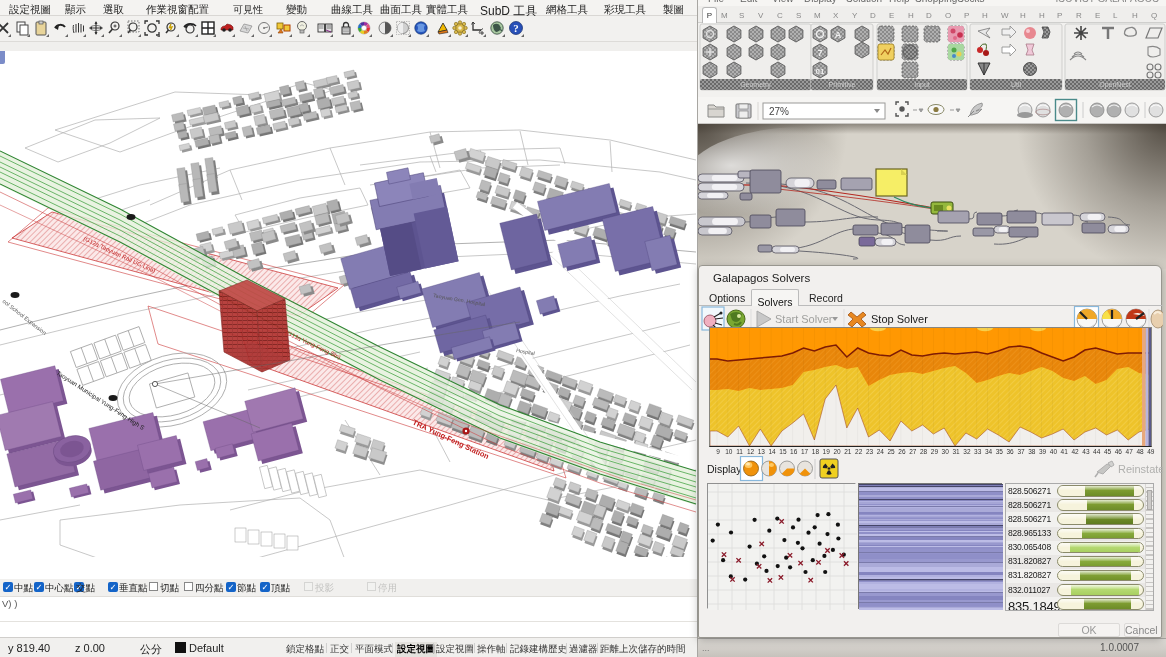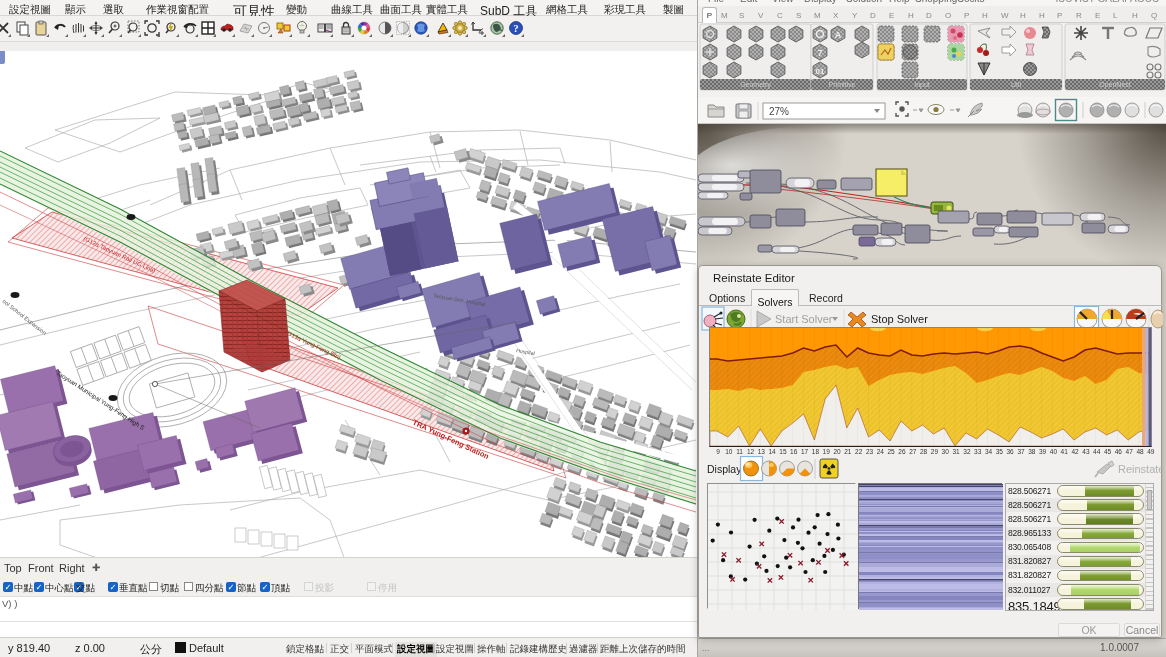--- a/index.html
+++ b/index.html
@@ -1,19 +1,19 @@
 <!DOCTYPE html>
 <html><head><meta charset="utf-8"><style>html,body{margin:0;padding:0}*{box-sizing:border-box}body{font-family:"Liberation Sans",sans-serif;width:1166px;height:657px;overflow:hidden;position:relative;background:#f0efed}.abs{position:absolute}</style></head><body>
 <div class="abs" style="left:0;top:0;width:697px;height:657px;background:#fff">
     <div class="abs" style="left:0;top:0;width:697px;height:16px;background:#f4f3f1;border-bottom:1px solid #d9d7d4">
       <span style="position:absolute;left:9px;top:2.5px;font-size:10.5px;color:#222">設定視圖</span>
       <span style="position:absolute;left:65px;top:2.5px;font-size:10.5px;color:#222">顯示</span>
       <span style="position:absolute;left:103px;top:2.5px;font-size:10.5px;color:#222">選取</span>
       <span style="position:absolute;left:146px;top:2.5px;font-size:10.5px;color:#222">作業視窗配置</span>
-      <span style="position:absolute;left:233px;top:2.5px;font-size:14px;color:#222">可見性</span>
+      <span style="position:absolute;left:233px;top:2.5px;font-size:10px;color:#222">可見性</span>
       <span style="position:absolute;left:286px;top:2.5px;font-size:10.5px;color:#222">變動</span>
       <span style="position:absolute;left:331px;top:2.5px;font-size:10.5px;color:#222">曲線工具</span>
       <span style="position:absolute;left:380px;top:2.5px;font-size:10.5px;color:#222">曲面工具</span>
       <span style="position:absolute;left:426px;top:2.5px;font-size:10.5px;color:#222">實體工具</span>
       <span style="position:absolute;left:480px;top:2.5px;font-size:12px;color:#222">SubD 工具</span>
       <span style="position:absolute;left:546px;top:2.5px;font-size:10.5px;color:#222">網格工具</span>
       <span style="position:absolute;left:604px;top:2.5px;font-size:10.5px;color:#222">彩現工具</span>
       <span style="position:absolute;left:663px;top:2.5px;font-size:10.5px;color:#222">製圖</span>
     </div>
     <div class="abs" style="left:0;top:16px;width:697px;height:26px;background:#f2f1ef;border-bottom:1px solid #dddbd8">
@@ -1544,26 +1544,20 @@
         </g>
         <g font-family="Liberation Sans, sans-serif" fill="#c22222">
           <text x="83" y="240" font-size="6" transform="rotate(25 83 240)">(G12a Taoyuan Rail UG Line)</text>
           <text x="285" y="334" font-size="6" transform="rotate(25 285 334)">(G13a Yung-Feng Stn)</text>
           <text x="412" y="424" font-size="7.5" font-weight="bold" transform="rotate(25 412 424)">TRA Yung-Feng Station</text>
         </g>
         <circle cx="466" cy="431" r="3.6" fill="#aa1515"></circle>
         <circle cx="466" cy="431" r="1.2" fill="#fff"></circle>
       </svg>
       <div class="abs" style="left:0;top:0;width:5px;height:13px;background:#7b8cc8;border-radius:0 0 2px 0"></div>
-    </div>
-    <div class="abs" style="left:0;top:557px;width:697px;height:22px;background:#f1f0ee;border-top:1px solid #d5d3d0">
-      <span class="abs" style="left:4px;top:4px;font-size:11px;color:#333">Top</span>
-      <span class="abs" style="left:28px;top:4px;font-size:11px;color:#333">Front</span>
-      <span class="abs" style="left:59px;top:4px;font-size:11px;color:#333">Right</span>
-      <span class="abs" style="left:92px;top:4px;font-size:10px;color:#555">✚</span>
     </div>
     <div class="abs" style="left:0;top:579px;width:697px;height:17px;background:#f1f0ee">
       <span class="abs" style="left:3px;top:3px;width:10px;height:10px;background:#1464c8;border-radius:2px;color:#fff;font-size:8.5px;line-height:10px;text-align:center;display:inline-block">✓</span>
       <span class="abs" style="left:14px;top:3px;font-size:9.5px;color:#222">中點</span>
       <span class="abs" style="left:34px;top:3px;width:10px;height:10px;background:#1464c8;border-radius:2px;color:#fff;font-size:8.5px;line-height:10px;text-align:center;display:inline-block">✓</span>
       <span class="abs" style="left:45px;top:3px;font-size:9.5px;color:#222">中心點</span>
       <span class="abs" style="left:74px;top:3px;width:10px;height:10px;background:#1464c8;border-radius:2px;color:#fff;font-size:8.5px;line-height:10px;text-align:center;display:inline-block">✓</span>
       <span class="abs" style="left:76px;top:3px;font-size:9.5px;color:#222">交點</span>
       <span class="abs" style="left:108px;top:3px;width:10px;height:10px;background:#1464c8;border-radius:2px;color:#fff;font-size:8.5px;line-height:10px;text-align:center;display:inline-block">✓</span>
       <span class="abs" style="left:119px;top:3px;font-size:9.5px;color:#222">垂直點</span>
@@ -1878,21 +1872,21 @@
         <rect x="410" y="101" width="21" height="8" rx="4.0" fill="#d6d5da" stroke="#55535f" stroke-width="0.8"></rect>
         <rect x="416.3" y="102" width="11.55" height="6" rx="3.0" fill="#f2f1f4"></rect>
       </svg>
     </div>
     <div class="abs" style="left:0;top:638px;width:469px;height:19px;background:linear-gradient(180deg,#dedbd6,#c6c2bc);border-top:1px solid #aaa8a4">
       <span class="abs" style="left:4px;top:4px;font-size:9px;color:#777">...</span>
       <span class="abs" style="right:28px;top:3px;font-size:10px;color:#555">1.0.0007</span>
     </div>
   </div>
 <div class="abs" style="left:698px;top:265px;width:464px;height:373px;background:#f2f0ee;border:1px solid #98968f;border-radius:4px 6px 2px 2px;box-shadow:0 2px 8px rgba(0,0,0,0.25)">
-    <div class="abs" style="left:14px;top:6px;font-size:11.5px;color:#1a1a1a">Reinstate Editor</div>
+    <div class="abs" style="left:14px;top:6px;font-size:11.5px;color:#1a1a1a">Galapagos Solvers</div>
     <div class="abs" style="left:0;top:40px;width:464px;height:26px">
       <svg width="464" height="26" viewBox="0 0 464 26" style="position:absolute;left:0;top:0">
         <rect x="3" y="1" width="22" height="23" fill="#f2f8fc" stroke="#88b8dc" stroke-width="1.2"></rect>
         <circle cx="11" cy="15" r="6" fill="#f0b0c0" stroke="#904858" stroke-width="0.8"></circle>
         <path d="M15 11 L22 7 M16 13 L24 12 M16 17 L23 19 M14 19 L18 23" stroke="#222" stroke-width="1.1" fill="none"></path>
         <circle cx="22" cy="7" r="1.5" fill="#222"></circle>
         <circle cx="37" cy="13" r="9" fill="#7aa832" stroke="#4a6a18" stroke-width="1"></circle>
         <path d="M31 8 Q37 4 43 8 L41 14 Q37 18 33 14 Z" fill="#4e7a20"></path>
         <path d="M35 18 Q40 20 42 16" stroke="#4e7a20" stroke-width="2" fill="none"></path>
         <circle cx="40" cy="10" r="2" fill="#d8e8a0"></circle>
@@ -2227,13 +2221,13 @@
         <div style="position:absolute;left:51px;top:1px;width:87px;height:11.5px;border:1.2px solid #8a8a6a;border-radius:7px;background:#f6f3dc;overflow:hidden;box-sizing:border-box">
           <div style="position:absolute;left:30%;top:0;width:56%;height:100%;background:linear-gradient(180deg,#8aa838,#6d8c28)"></div>
           <div style="position:absolute;left:0;top:0;width:100%;height:45%;background:linear-gradient(180deg,rgba(255,255,255,0.75),rgba(255,255,255,0.1))"></div>
         </div>
       </div>
       <div class="abs" style="right:0;top:0;width:8px;height:128px;background:repeating-linear-gradient(180deg,#f2f1ef 0,#f2f1ef 3px,#c8c6c4 3px,#c8c6c4 4.5px);border-left:1px solid #d8d6d4">
         <div style="position:absolute;left:1px;top:6px;width:5px;height:20px;background:#cccac8;border:1px solid #aaa8a6"></div>
       </div>
     </div>
     <div class="abs" style="left:359px;top:357px;width:62px;height:14px;background:#f5f3f1;border:1px solid #dcdad8;border-radius:2px;text-align:center;font-size:10.5px;color:#999;line-height:13px">OK</div>
-    <div class="abs" style="left:425px;top:357px;width:36px;height:14px;background:#f5f3f1;border:1px solid #dcdad8;border-radius:2px;text-align:center;font-size:10.5px;color:#888;line-height:13px">Cancel</div>
+    <div class="abs" style="left:425px;top:357px;width:16px;height:14px;background:#f5f3f1;border:1px solid #dcdad8;border-radius:2px;text-align:center;font-size:10.5px;color:#888;line-height:13px">Cancel</div>
   </div>
 </body></html>

